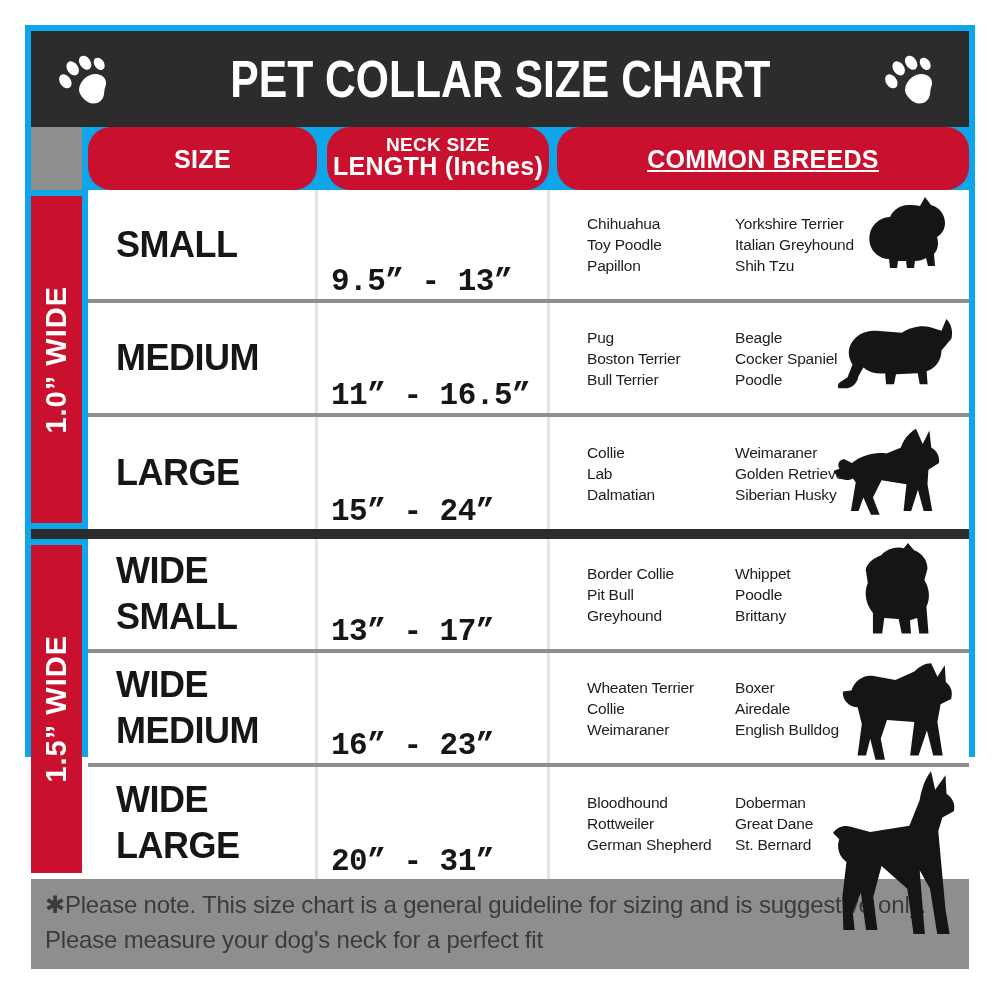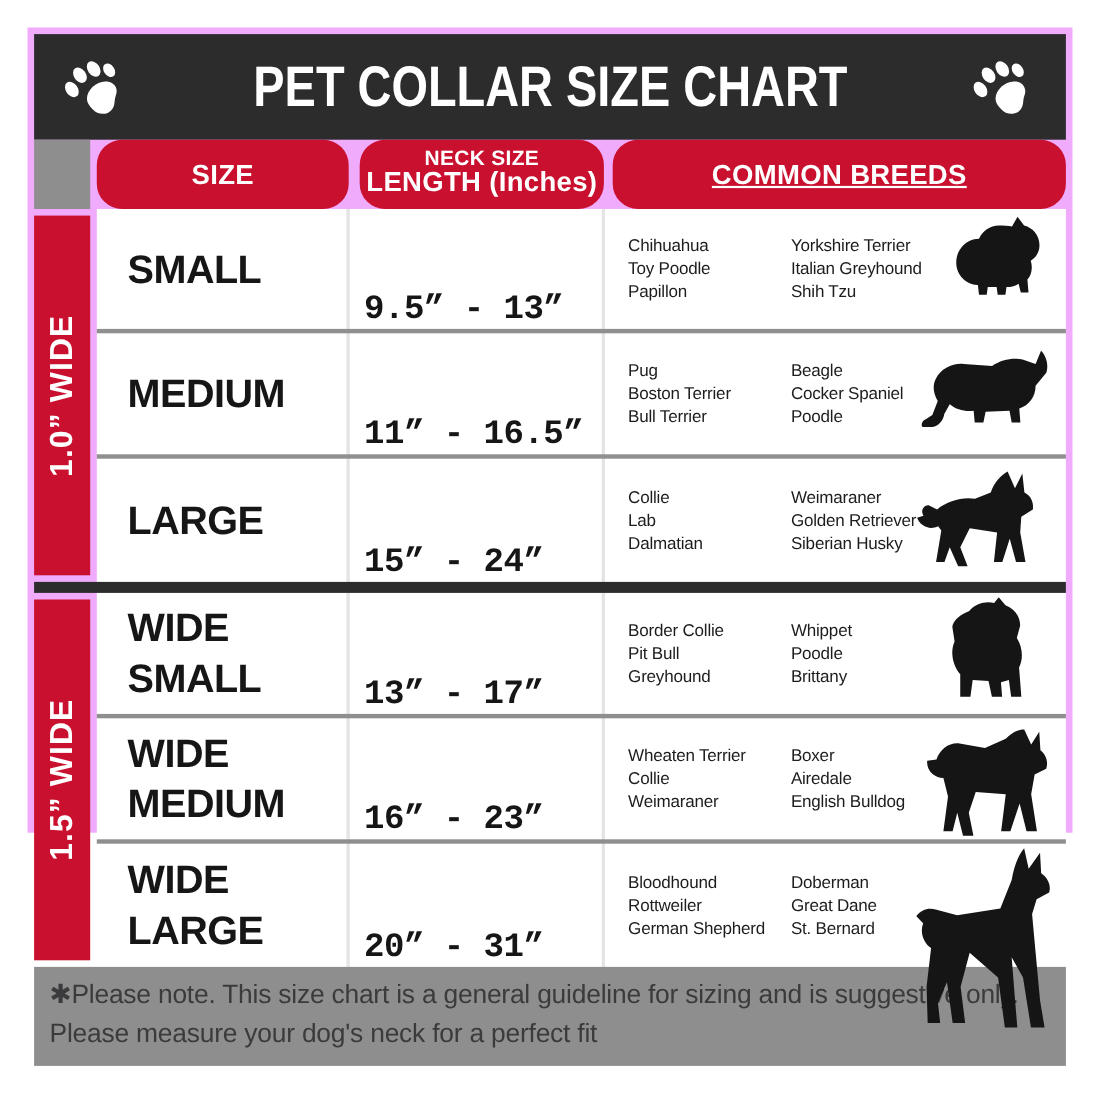--- a/index.html
+++ b/index.html
@@ -1,17 +1,17 @@
 <!DOCTYPE html>
 <html><head>
 <meta charset="utf-8">
 <style>
   html,body{margin:0;padding:0;background:#fff;}
   .canvas{position:relative;width:1000px;height:1000px;background:#ffffff;font-family:"Liberation Sans",sans-serif;overflow:hidden;}
-  .frame{position:absolute;left:25px;top:25px;width:950px;height:732px;background:#f0abfc;}
+  .frame{position:absolute;left:25px;top:25px;width:950px;height:732px;background:#0ea5e9;}
 
   
   .titleband{position:absolute;left:6px;top:6px;width:938px;height:96px;box-sizing:border-box;
              display:flex;align-items:center;justify-content:space-between;padding:0 24px;background:#2C2C2C;}
   .title{color:#fff;font-weight:bold;font-size:52px;white-space:nowrap;transform:scaleX(.82);letter-spacing:0;}
   .paw{width:64px;height:60px;flex:0 0 auto;}
 
   
   .gray-square{position:absolute;left:6px;top:102px;width:51px;height:63px;background:#8E8E8E;}
   .hdr{position:absolute;top:102px;height:63px;background:#C9102E;color:#fff;display:flex;flex-direction:column;
@@ -32,21 +32,21 @@
   .r4{top:514px;height:110px;} .r5{top:628px;height:110px;} .r6{top:742px;height:112px;}
 
   .hsep{position:absolute;left:63px;width:881px;height:4px;background:#8F8F8F;z-index:1;}
   .sep1{top:274px;} .sep2{top:388px;} .sep4{top:624px;} .sep5{top:738px;}
   .section-div{position:absolute;left:6px;width:938px;height:10px;background:#2C2C2C;z-index:3;}
 
   .size-cell{width:227px;display:flex;align-items:center;padding-left:28px;box-sizing:border-box;}
   .size-label{font-size:36px;font-weight:bold;color:#161616;letter-spacing:-.5px;line-height:46px;white-space:pre-line;}
   .neck-cell{width:232px;display:flex;align-items:flex-end;padding-left:16px;box-sizing:border-box;font-family:Liberation Mono, monospace;}
   .neck-label{font-size:31px;font-weight:bold;color:#161616;letter-spacing:-.5px;}
-  .breeds-cell{flex:1;position:relative;display:flex;align-items:center;padding-left:24px;box-sizing:border-box;}
+  .breeds-cell{flex:1;position:relative;display:flex;align-items:center;padding-left:40px;box-sizing:border-box;}
   .breed-col{font-size:15.5px;line-height:21px;color:#1D1D1D;white-space:pre-line;letter-spacing:-.2px;}
   .breed-col.first{width:148px;flex:0 0 auto;}
   .dog{position:absolute;z-index:2;}
   .dog svg{width:100%;height:100%;display:block;}
   .dog-pom{right:12px;top:2px;width:100px;height:92px;}
   .dog-beagle{right:4px;top:14px;width:140px;height:84px;}
   .dog-shep{right:8px;top:4px;width:134px;height:110px;}
   .dog-bull{right:26px;top:4px;width:100px;height:108px;}
   .dog-pit{right:8px;top:6px;width:128px;height:126px;}
   .dob{position:absolute;left:788px;top:742px;width:168px;height:196px;z-index:4;}

